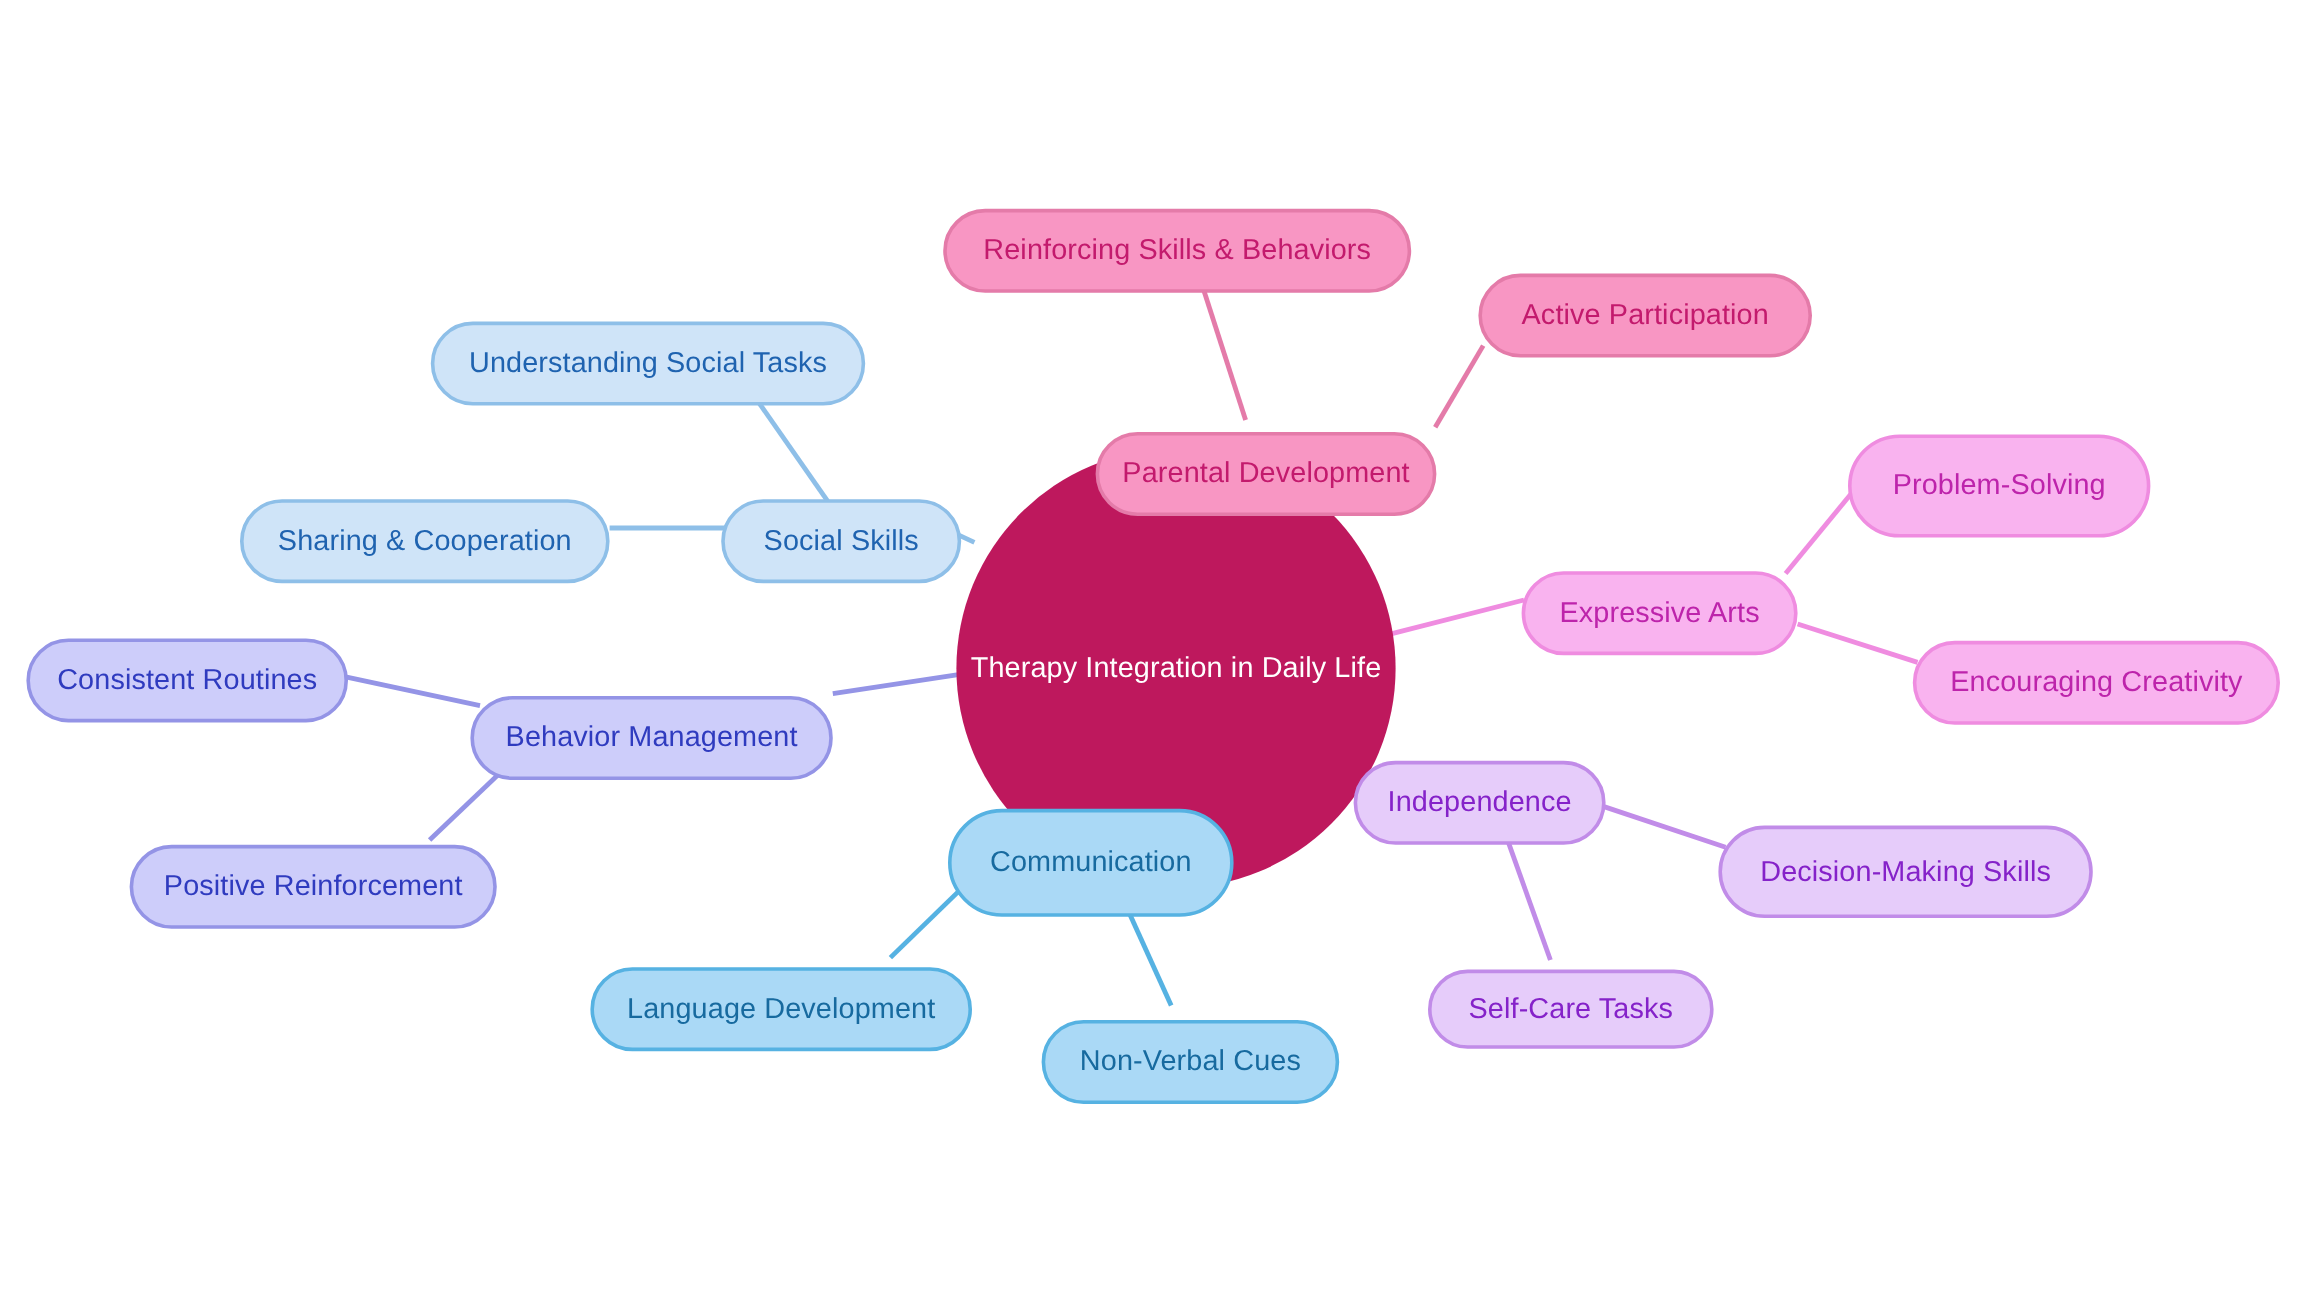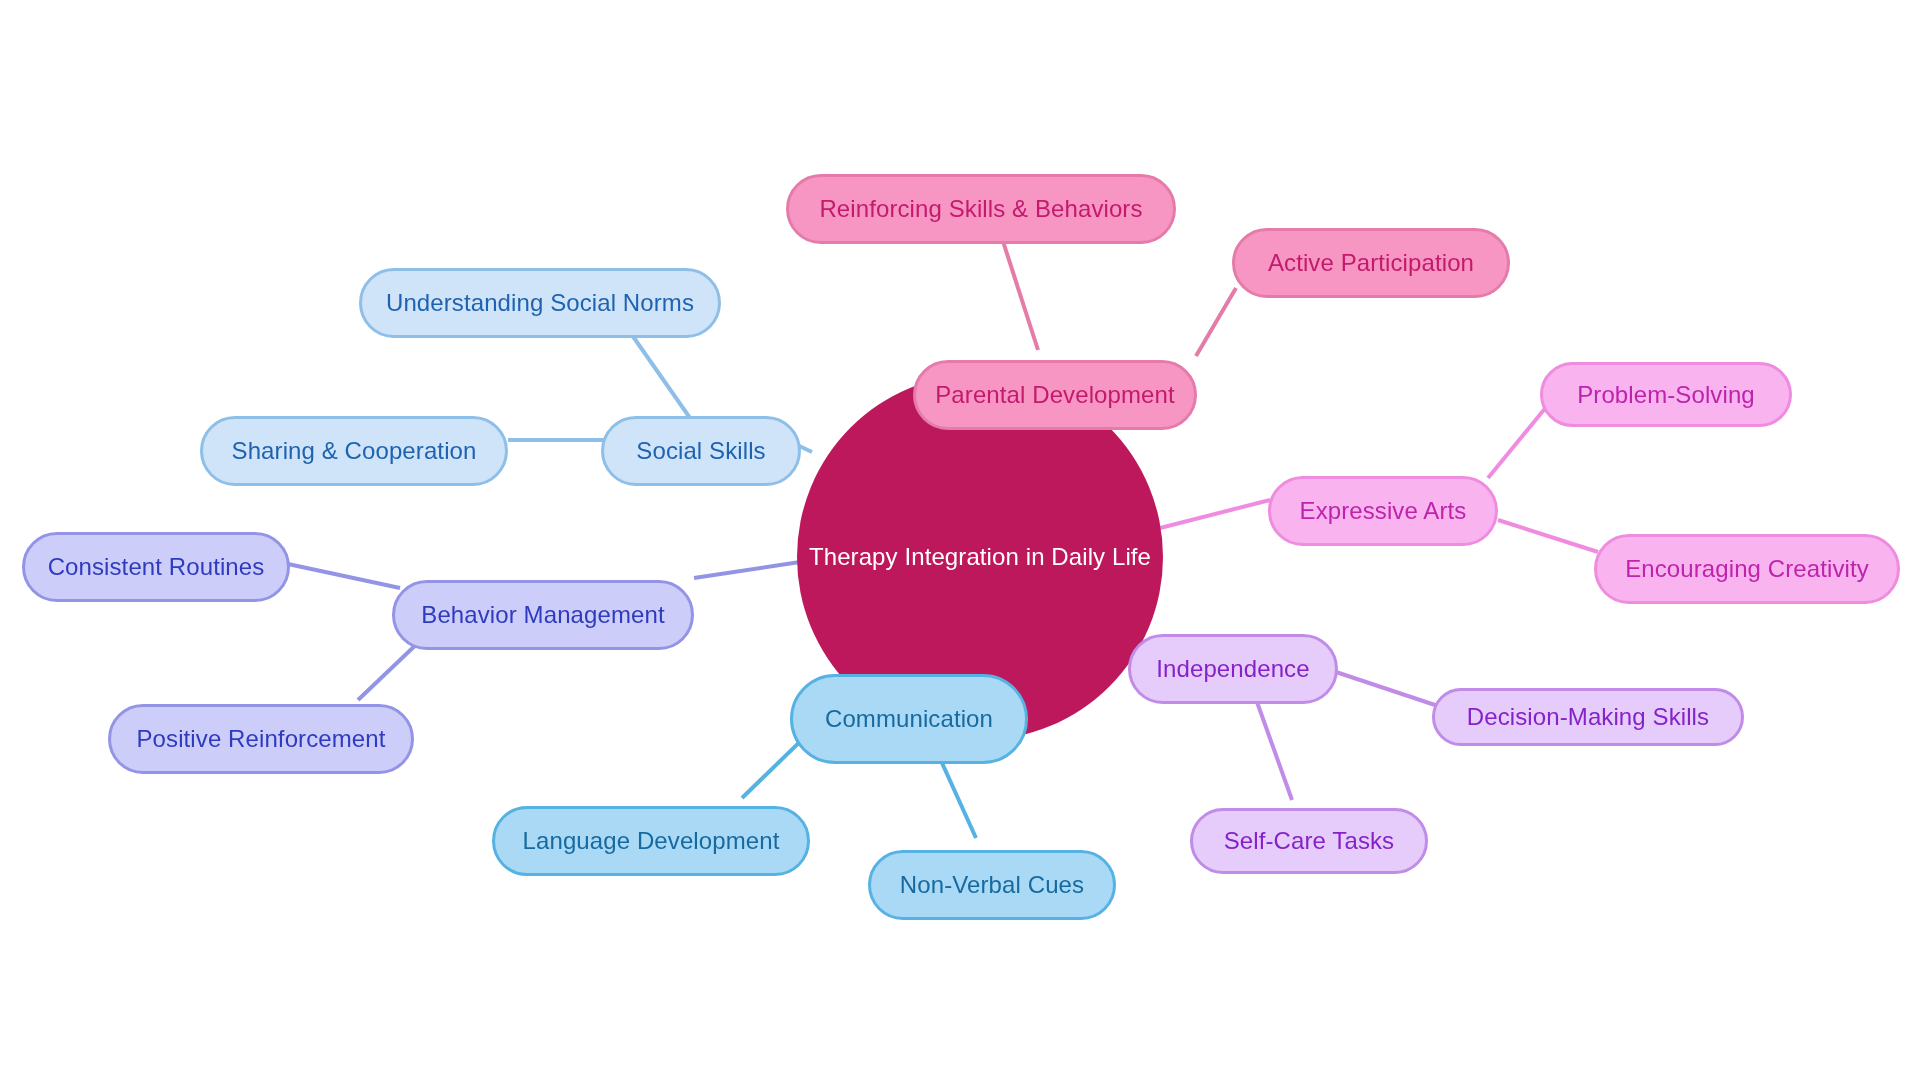--- a/index.html
+++ b/index.html
@@ -93,50 +93,50 @@
   </svg>
 
   <div class="node root" style="left:797px; top:362px; width:366px; height:366px;">
     <span>Therapy Integration in Daily Life</span>
   </div>
 
   <div class="node pill c-socialblue" style="left:601px; top:404px; width:200px; height:70px;">
     <span>Social Skills</span>
   </div>
   <div class="node pill c-socialblue" style="left:359px; top:256px; width:362px; height:70px;">
-    <span>Understanding Social Norms</span>
+    <span>Understanding Social Tasks</span>
   </div>
   <div class="node pill c-socialblue" style="left:200px; top:404px; width:308px; height:70px;">
     <span>Sharing &amp; Cooperation</span>
   </div>
 
   <div class="node pill c-pink" style="left:913px; top:348px; width:284px; height:70px;">
     <span>Parental Development</span>
   </div>
   <div class="node pill c-pink" style="left:786px; top:162px; width:390px; height:70px;">
     <span>Reinforcing Skills &amp; Behaviors</span>
   </div>
   <div class="node pill c-pink" style="left:1232px; top:216px; width:278px; height:70px;">
     <span>Active Participation</span>
   </div>
 
   <div class="node pill c-magenta" style="left:1268px; top:464px; width:230px; height:70px;">
     <span>Expressive Arts</span>
   </div>
-  <div class="node pill c-magenta" style="left:1540px; top:350px; width:252px; height:65px;">
+  <div class="node pill c-magenta" style="left:1540px; top:350px; width:252px; height:86px;">
     <span>Problem-Solving</span>
   </div>
   <div class="node pill c-magenta" style="left:1594px; top:522px; width:306px; height:70px;">
     <span>Encouraging Creativity</span>
   </div>
 
   <div class="node pill c-violet" style="left:1128px; top:622px; width:210px; height:70px;">
     <span>Independence</span>
   </div>
-  <div class="node pill c-violet" style="left:1432px; top:676px; width:312px; height:58px;">
+  <div class="node pill c-violet" style="left:1432px; top:676px; width:312px; height:77px;">
     <span>Decision-Making Skills</span>
   </div>
   <div class="node pill c-violet" style="left:1190px; top:796px; width:238px; height:66px;">
     <span>Self-Care Tasks</span>
   </div>
 
   <div class="node pill c-commblue" style="left:790px; top:662px; width:238px; height:90px;">
     <span>Communication</span>
   </div>
   <div class="node pill c-commblue" style="left:492px; top:794px; width:318px; height:70px;">

